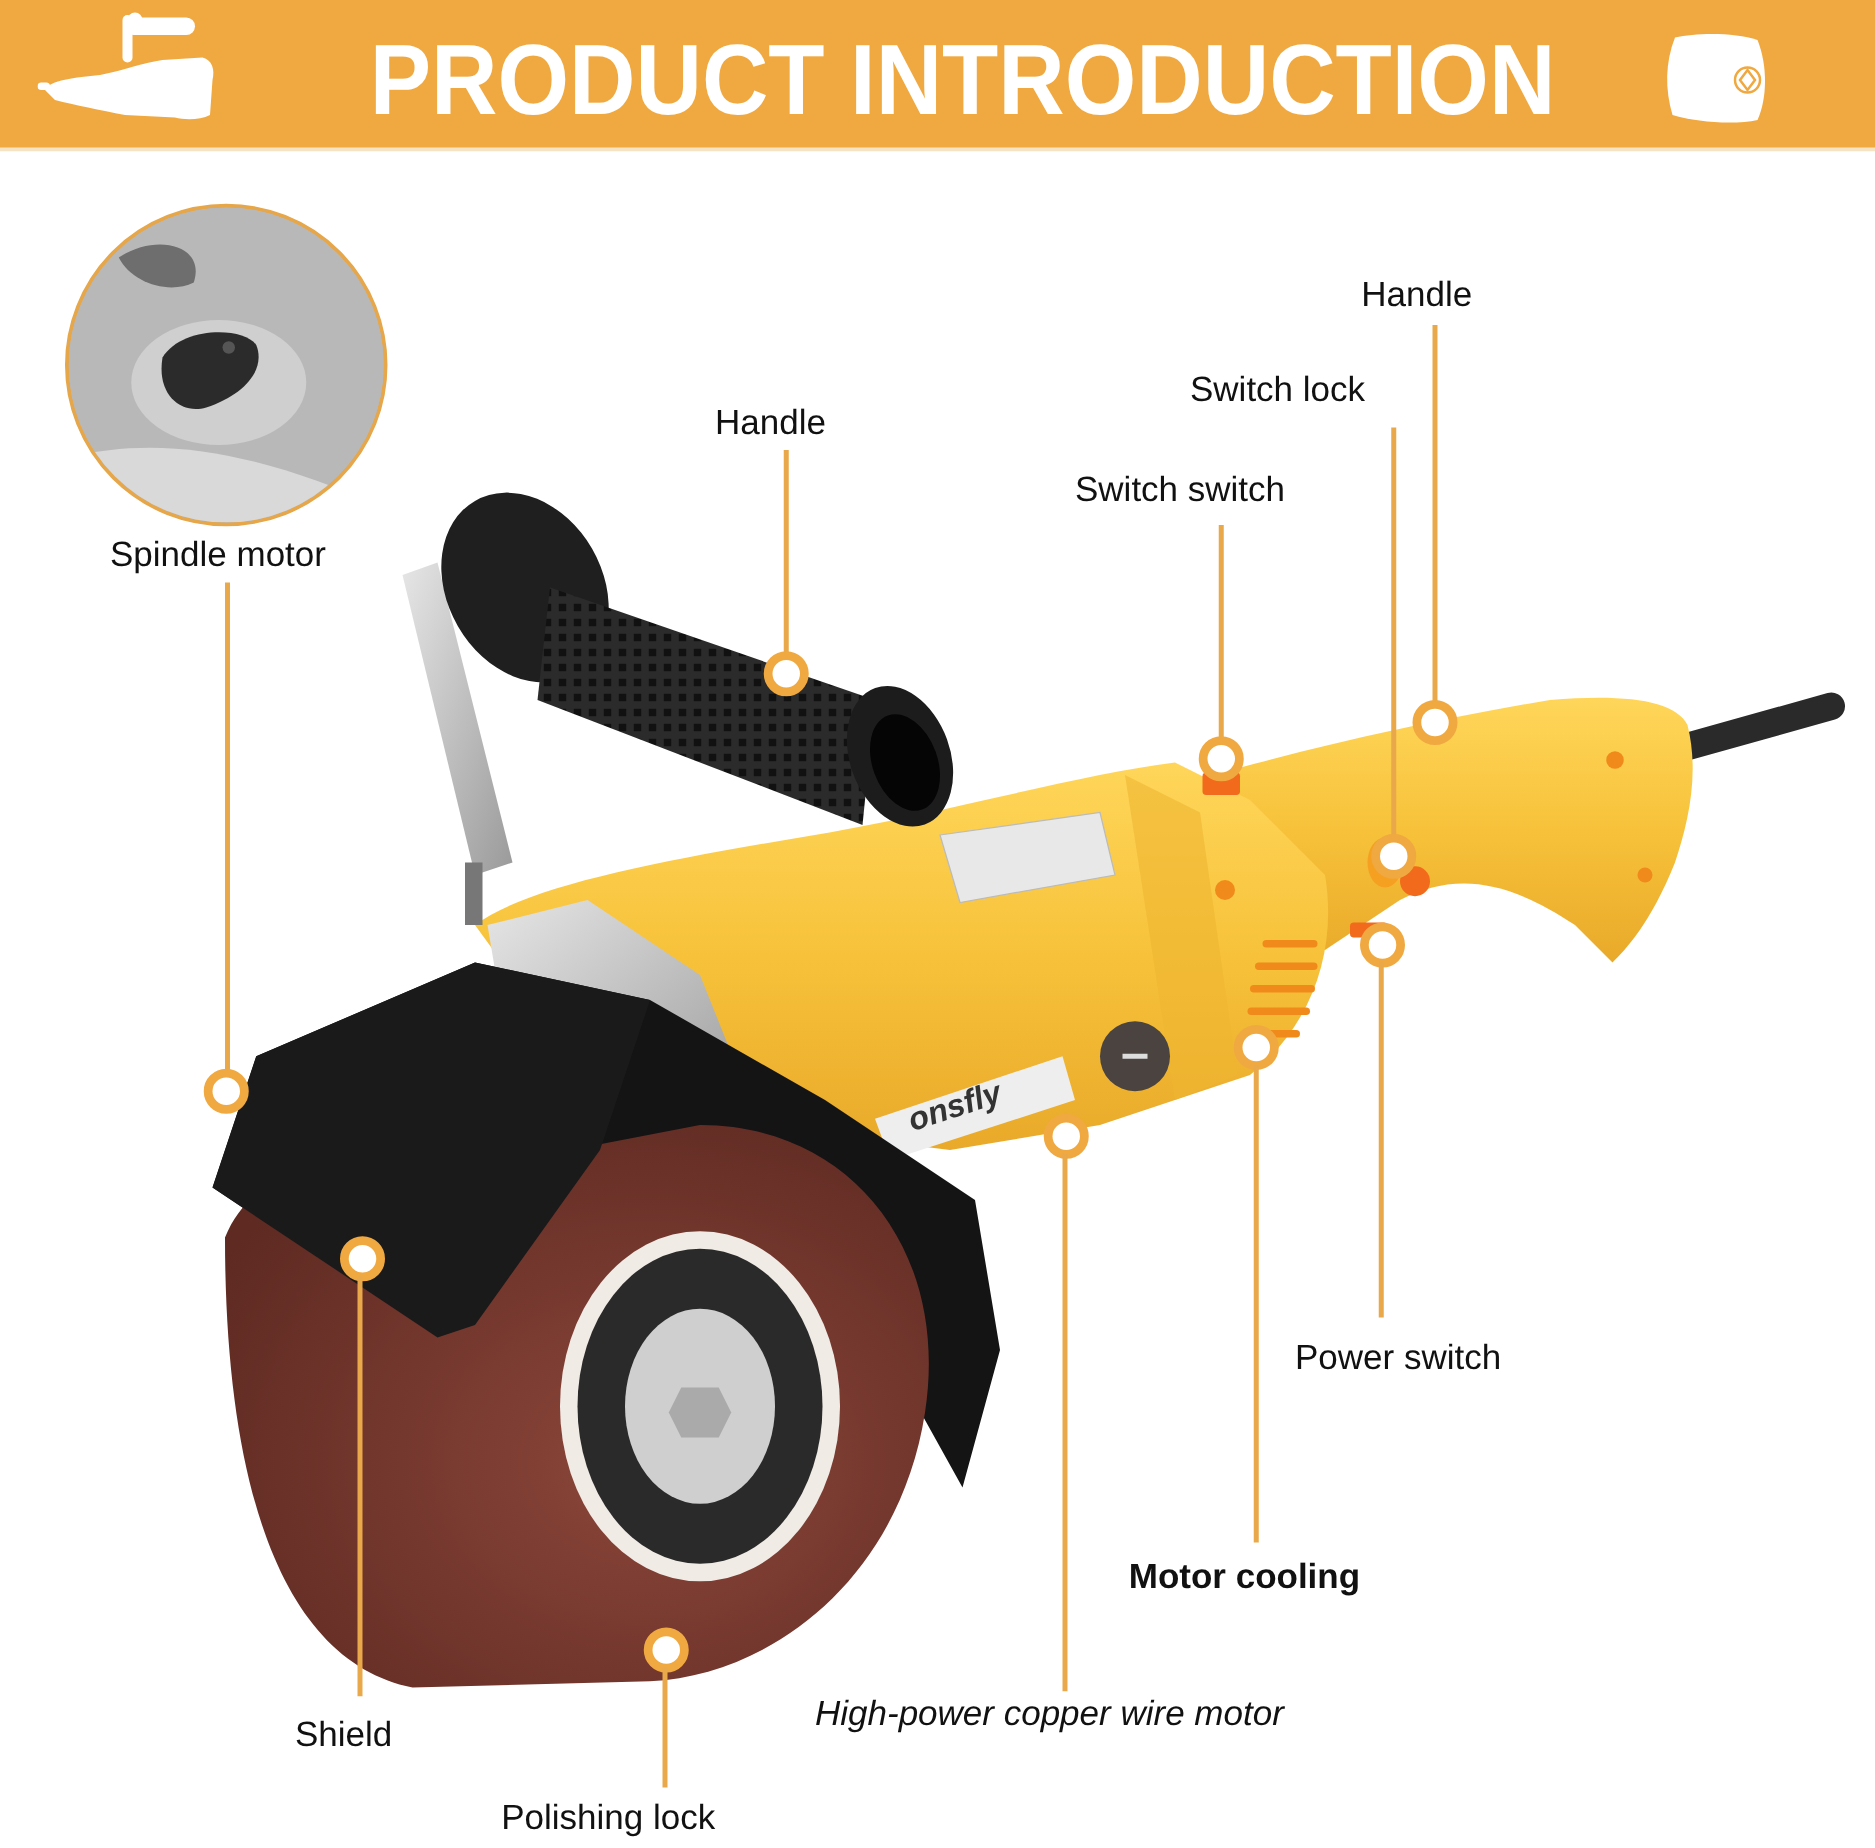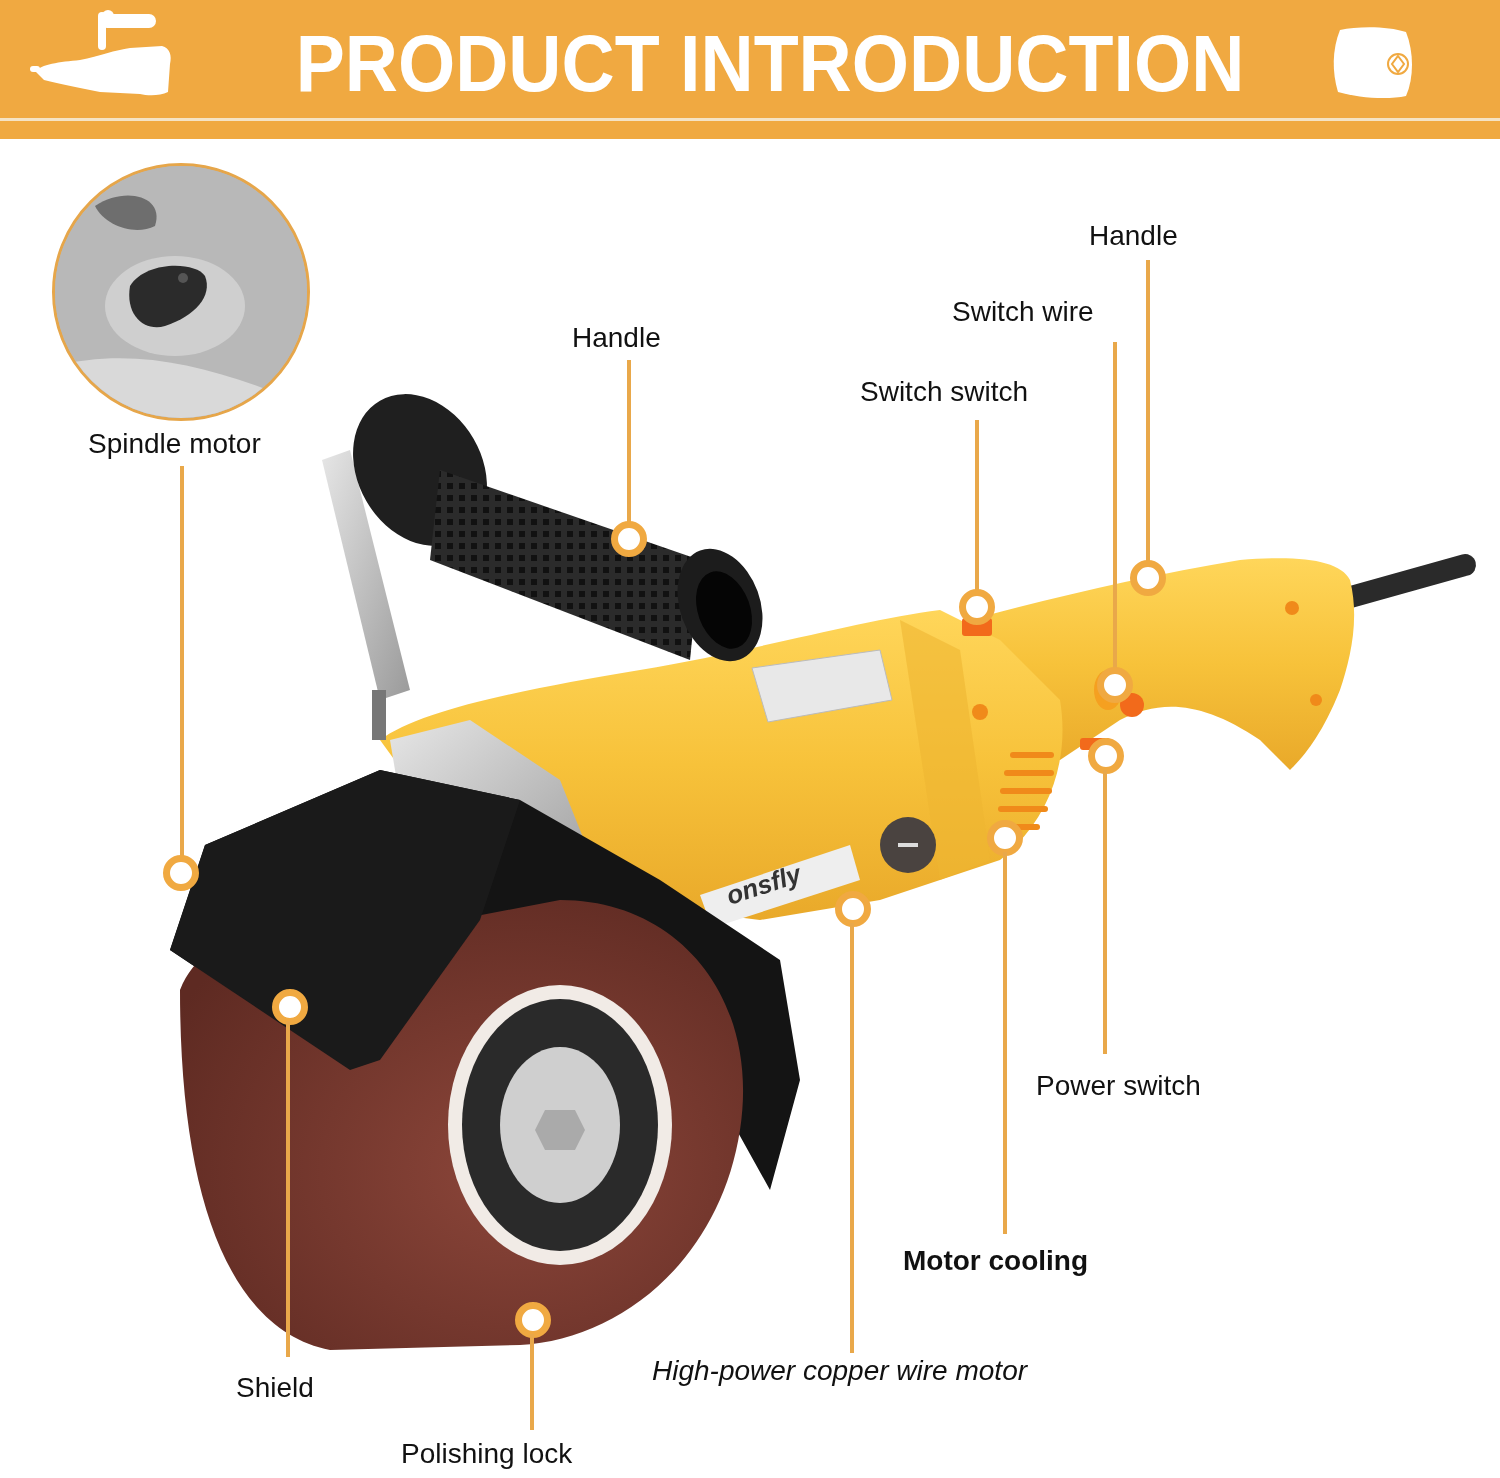--- a/index.html
+++ b/index.html
@@ -1,18 +1,18 @@
 <!DOCTYPE html>
 <html><head>
   <meta charset="utf-8">
   <style>
     html, body { margin: 0; padding: 0; background: #ffffff; }
     body { width: 1500px; height: 1478px; position: relative; overflow: hidden;
            font-family: "Liberation Sans", "DejaVu Sans", sans-serif; color: #111; }
-    .banner { position: absolute; left: 0; top: 0; width: 1500px; height: 139px; background: #F0A941; }
+    .banner { position: absolute; left: 0; top: 0; width: 1500px; height: 120px; background: #F0A941; }
     .banner-title { position: absolute; left: 0; width: 1540px; top: 22px; text-align: center;
                     font-weight: bold; font-size: 80px; color: #ffffff; letter-spacing: 0px;
                     transform: scaleX(0.92); transform-origin: center; line-height: 84px; }
     .banner-icon-left { position: absolute; left: 30px; top: 4px; width: 145px; height: 95px; }
     .banner-icon-right { position: absolute; left: 1328px; top: 22px; width: 90px; height: 80px; }
     .banner-border { position: absolute; left: 0; top: 118px; width: 1500px; height: 3px; background: #F5E3C4; }
     .stage { position: absolute; left: 0; top: 0; width: 1500px; height: 1478px; }
     .label { position: absolute; font-size: 28px; line-height: 40px; color: #111; white-space: nowrap; }
     .line { position: absolute; width: 4px; background: #E9A84A; }
     .dot { position: absolute; width: 22px; height: 22px; border-radius: 50%; background: #fff;
@@ -135,21 +135,21 @@
 <div class="dot" style="left:163px; top:855px;"></div>
 
 <div class="label" style="left:572px; top:318px;">Handle</div>
 <div class="line" style="left:627px; top:360px; height:168px;"></div>
 <div class="dot" style="left:611px; top:521px;"></div>
 
 <div class="label" style="left:1089px; top:216px;">Handle</div>
 <div class="line" style="left:1146px; top:260px; height:302px;"></div>
 <div class="dot" style="left:1130px; top:560px;"></div>
 
-<div class="label" style="left:952px; top:292px;">Switch wire</div>
+<div class="label" style="left:952px; top:292px;">Switch lock</div>
 <div class="line" style="left:1113px; top:342px; height:332px;"></div>
 <div class="dot" style="left:1097px; top:667px;"></div>
 
 <div class="label" style="left:860px; top:372px;">Switch switch</div>
 <div class="line" style="left:975px; top:420px; height:172px;"></div>
 <div class="dot" style="left:959px; top:589px;"></div>
 
 <div class="dot" style="left:1088px; top:738px;"></div>
 <div class="line" style="left:1103px; top:770px; height:284px;"></div>
 <div class="label" style="left:1036px; top:1054px;margin-top:12px;">Power switch</div>

